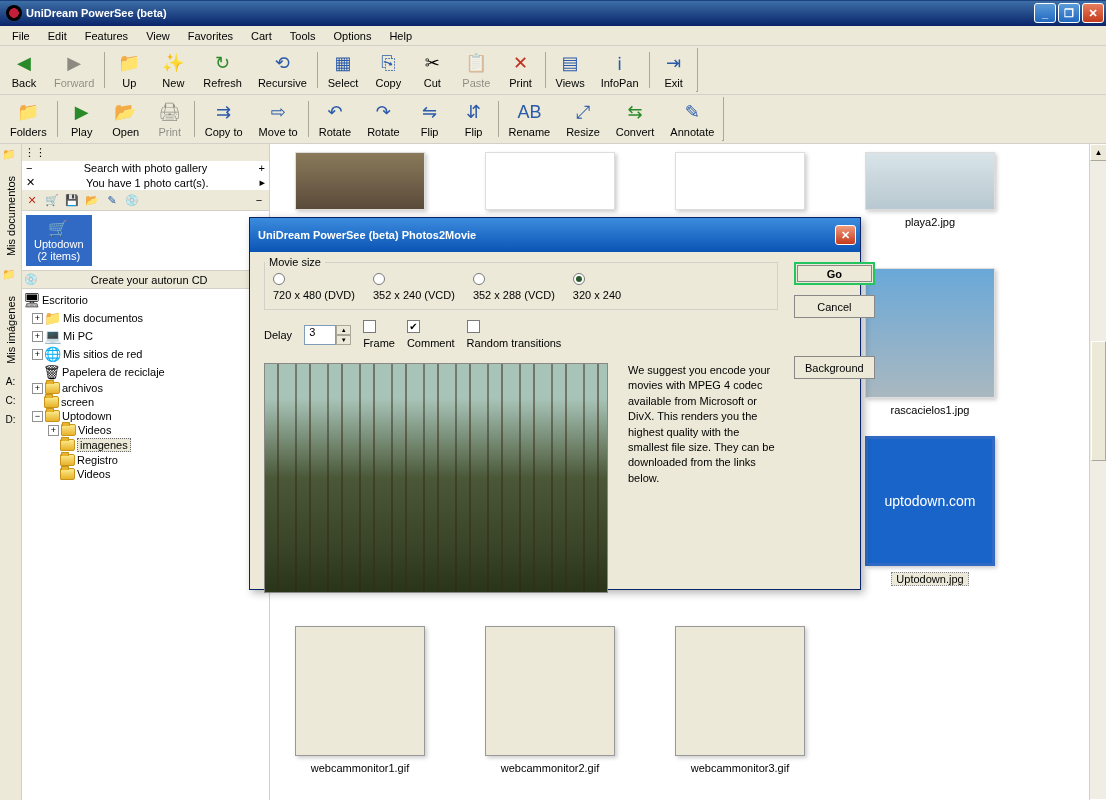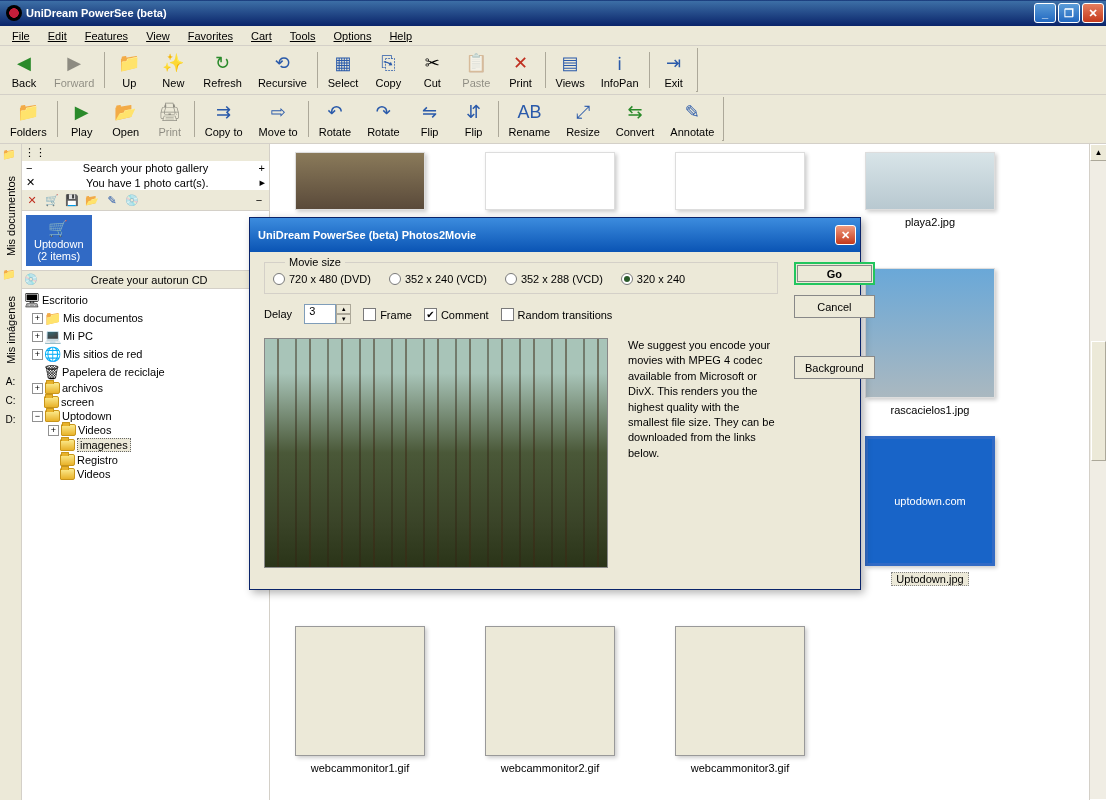--- a/index.html
+++ b/index.html
@@ -7,21 +7,21 @@
 
 .titlebar { height: 26px; background: linear-gradient(#0a246a, #3c6ea5 5%, #0a246a); color: #fff; display: flex; align-items: center; padding: 0 2px 0 6px; }
 .titlebar-icon { width: 16px; height: 16px; background: radial-gradient(circle, #c41e3a 40%, #000 45%); border-radius: 50%; margin-right: 4px; }
 .titlebar-text { flex: 1; font-weight: bold; }
 .titlebar-btns { display: flex; gap: 2px; }
 .titlebar-btn { width: 22px; height: 20px; border: 1px solid #fff; border-radius: 3px; display: flex; align-items: center; justify-content: center; font-weight: bold; color: #fff; }
 .tb-min, .tb-max { background: linear-gradient(#5b9cd8, #2168c0); }
 .tb-close { background: linear-gradient(#e67e5e, #c43a1c); }
 
 .menubar { height: 20px; background: #ece9d8; border-bottom: 1px solid #d4d0c8; display: flex; align-items: center; padding: 0 4px; gap: 2px; }
-.menu-item { padding: 2px 8px; cursor: default; text-decoration: underline; }
+.menu-item { padding: 2px 8px; cursor: default; }
 
 .toolbar { background: #ece9d8; border-bottom: 1px solid #d4d0c8; display: flex; align-items: center; padding: 2px; }
 .tb-btn { display: flex; flex-direction: column; align-items: center; padding: 2px 8px; gap: 2px; min-width: 44px; cursor: default; }
 .tb-btn.disabled { opacity: 0.4; }
 .tb-icon { width: 24px; height: 24px; display: flex; align-items: center; justify-content: center; font-size: 18px; }
 .tb-sep { width: 1px; height: 36px; background: #aca899; margin: 0 2px; }
 .tb-end { border-right: 1px solid #aca899; border-bottom: 1px solid #aca899; height: 44px; }
 
 .main-area { display: flex; height: 672px; }
 
@@ -61,23 +61,23 @@
 
 .dialog { position: absolute; left: 249px; top: 217px; width: 612px; height: 373px; background: #ece9d8; border: 1px solid #0a246a; box-shadow: 3px 3px 8px rgba(0,0,0,0.3); z-index: 100; }
 .dialog-title { height: 34px; background: linear-gradient(#3c8cde, #0a54b4); color: #fff; display: flex; align-items: center; padding: 0 4px 0 8px; font-weight: bold; }
 .dialog-title-text { flex: 1; }
 .dialog-close { width: 21px; height: 20px; background: linear-gradient(#f19b7e, #c4391c); border: 1px solid #fff; border-radius: 3px; color: #fff; display: flex; align-items: center; justify-content: center; font-weight: bold; }
 .dialog-body { padding: 10px 14px; display: flex; gap: 16px; }
 .dialog-left { flex: 1; }
 .dialog-right { width: 90px; display: flex; flex-direction: column; gap: 10px; }
 
 .fieldset { border: 1px solid #d4d0c8; padding: 10px 8px 8px; position: relative; margin-bottom: 10px; }
-.fieldset-legend { position: absolute; top: -7px; left: 20px; background: #ece9d8; padding: 0 4px; }
+.fieldset-legend { position: absolute; top: -7px; left: 0; background: #ece9d8; padding: 0 4px; }
 .radio-row { display: flex; gap: 18px; align-items: center; }
-.radio-opt { display: flex; align-items: flex-end; gap: 4px; }
+.radio-opt { display: flex; align-items: flex-start; gap: 4px; flex-direction: column; }
 .radio { width: 12px; height: 12px; border-radius: 50%; border: 1px solid #7a7a7a; background: #fff; display: flex; align-items: center; justify-content: center; }
 .radio.checked::after { content: ''; width: 6px; height: 6px; border-radius: 50%; background: #2a5a2a; }
 
 .opts-row { display: flex; align-items: center; gap: 12px; margin-bottom: 14px; }
 .spin { display: flex; }
 .spin-input { width: 32px; height: 20px; border: 1px solid #7f9db9; background: #fff; padding: 0 4px; }
 .spin-btns { display: flex; flex-direction: column; }
 .spin-btn { width: 15px; height: 10px; background: #ece9d8; border: 1px solid #aca899; font-size: 6px; display: flex; align-items: center; justify-content: center; }
 .checkbox { width: 13px; height: 13px; border: 1px solid #7a7a7a; background: #fff; display: flex; align-items: center; justify-content: center; font-size: 10px; }
 
@@ -95,21 +95,21 @@
 .ic-blue { color: #2a5aaa; }
 .ic-yellow { color: #d8a020; }
 .ic-red { color: #c03020; }
 
 
 .ph1 { background: linear-gradient(#8a7a5a, #5a4a3a); }
 .ph2 { background: #fff; }
 .ph3 { background: #fff; }
 .ph4 { background: linear-gradient(#d8e4e8, #b8c8d0); }
 .ph5 { background: linear-gradient(#6aa8d8, #aab8c0); }
-.ph6 { background: #1864c8; display:flex; align-items:center; justify-content:center; color:#fff; font-size:11px; }
+.ph6 { background: #1864c8; display:flex; align-items:center; justify-content:center; color:#fff; font-size:14px; }
 .ph7, .ph8, .ph9 { background: #ece9d8; border:1px solid #999; }
 </style>
 </head>
 <body>
 
 <div class="titlebar">
   <div class="titlebar-icon"></div>
   <div class="titlebar-text">UniDream PowerSee (beta)</div>
   <div class="titlebar-btns">
     <div class="titlebar-btn tb-min">_</div>
@@ -267,21 +267,21 @@
     <div class="leftstrip-item">Mis imágenes</div>
     <div style="font-size:10px">A:</div>
     <div style="font-size:10px">C:</div>
     <div style="font-size:10px">D:</div>
   </div>
 
   <div class="sidebar">
     <div class="side-header">⋮⋮</div>
     <div class="side-header-row">
       <span>−</span>
-      <span class="side-header-text">Search your photo gallery</span>
+      <span class="side-header-text">Search with photo gallery</span>
       <span>+</span>
     </div>
     <div class="side-header-row">
       <span>✕</span>
       <span class="side-header-text">You have 1 photo cart(s).</span>
       <span>▸</span>
     </div>
     <div class="side-toolbar">
       <div class="side-tb-icon ic-red">✕</div>
       <div class="side-tb-icon ic-blue">🛒</div>

